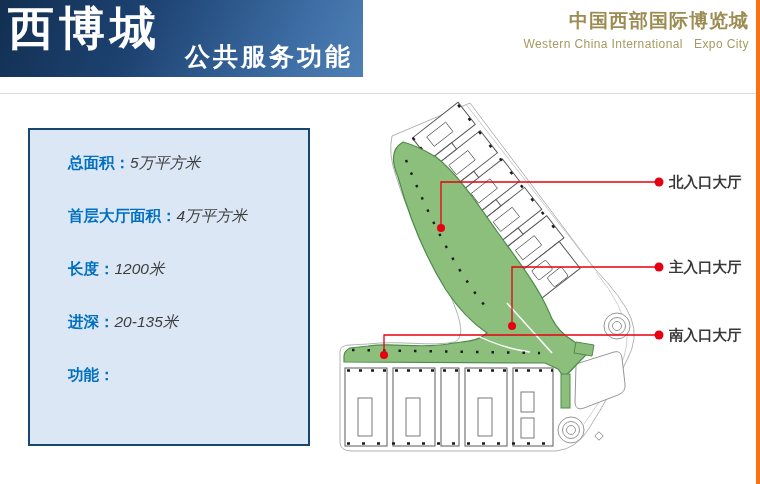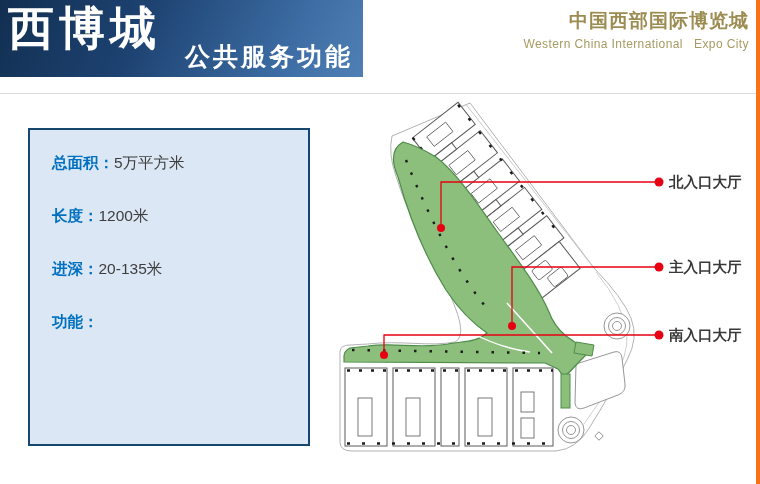--- a/index.html
+++ b/index.html
@@ -23,25 +23,25 @@
   }
   .header-divider{
     position:absolute;left:0;top:93px;width:760px;height:1px;background:#dcdcdc;
   }
   .brand{position:absolute;right:7px;top:8px;text-align:right;}
   .brand-cn{font-size:19px;font-weight:bold;color:#9c8c52;letter-spacing:1px;}
   .brand-en{font-size:12px;color:#a79a62;margin-top:3px;white-space:pre;letter-spacing:0.4px;}
   
   .info-panel{
     position:absolute;left:28px;top:128px;width:282px;height:318px;box-sizing:border-box;
-    background:#dbe7f4;border:2px solid #17466e;padding:19px 6px 0 22px;
+    background:#dbe7f4;border:2px solid #17466e;padding:19px 6px 0 38px;
   }
   .info-row{display:flex;margin-bottom:26px;line-height:27px;}
   .info-label{font-size:15.5px;font-weight:bold;color:#0070c0;white-space:pre;flex:none;}
-  .info-value{font-size:15.5px;color:#3d3d3d;}
+  .info-value{font-size:15.5px;color:#3d3d3d;font-style:italic;}
   .info-row:last-child .info-value{max-width:160px;}
   
   .plan-svg{position:absolute;left:0;top:0;}
   .hall{fill:#ffffff;stroke:#5a5a5a;stroke-width:1;}
   .court{fill:#ffffff;stroke:#6a6a6a;stroke-width:0.9;}
   .tick{stroke:#1c1c1c;stroke-width:2.4;fill:none;}
   .outline{fill:#ffffff;stroke:#b3b3b3;stroke-width:1;}
   .detail{fill:#ffffff;stroke:#8a8a8a;stroke-width:0.9;}
   .faint{fill:none;stroke:#c9c9c9;stroke-width:0.9;}
   .leader{fill:none;stroke:#e60012;stroke-width:1.3;}
@@ -59,20 +59,24 @@
   <div class="brand">
     <div class="brand-cn">中国西部国际博览城</div>
     <div class="brand-en">Western China International   Expo City</div>
   </div>
   <div class="header-divider"></div>
 
   <div class="info-panel">
     <div class="info-row">
       <span class="info-label">总面积：</span>
       <span class="info-value">5万平方米</span>
+    </div>
+    <div class="info-row">
+      <span class="info-label">首层大厅面积：</span>
+      <span class="info-value">4万平方米</span>
     </div>
     <div class="info-row">
       <span class="info-label">长度：</span>
       <span class="info-value">1200米</span>
     </div>
     <div class="info-row">
       <span class="info-label">进深：</span>
       <span class="info-value">20-135米</span>
     </div>
     <div class="info-row">

